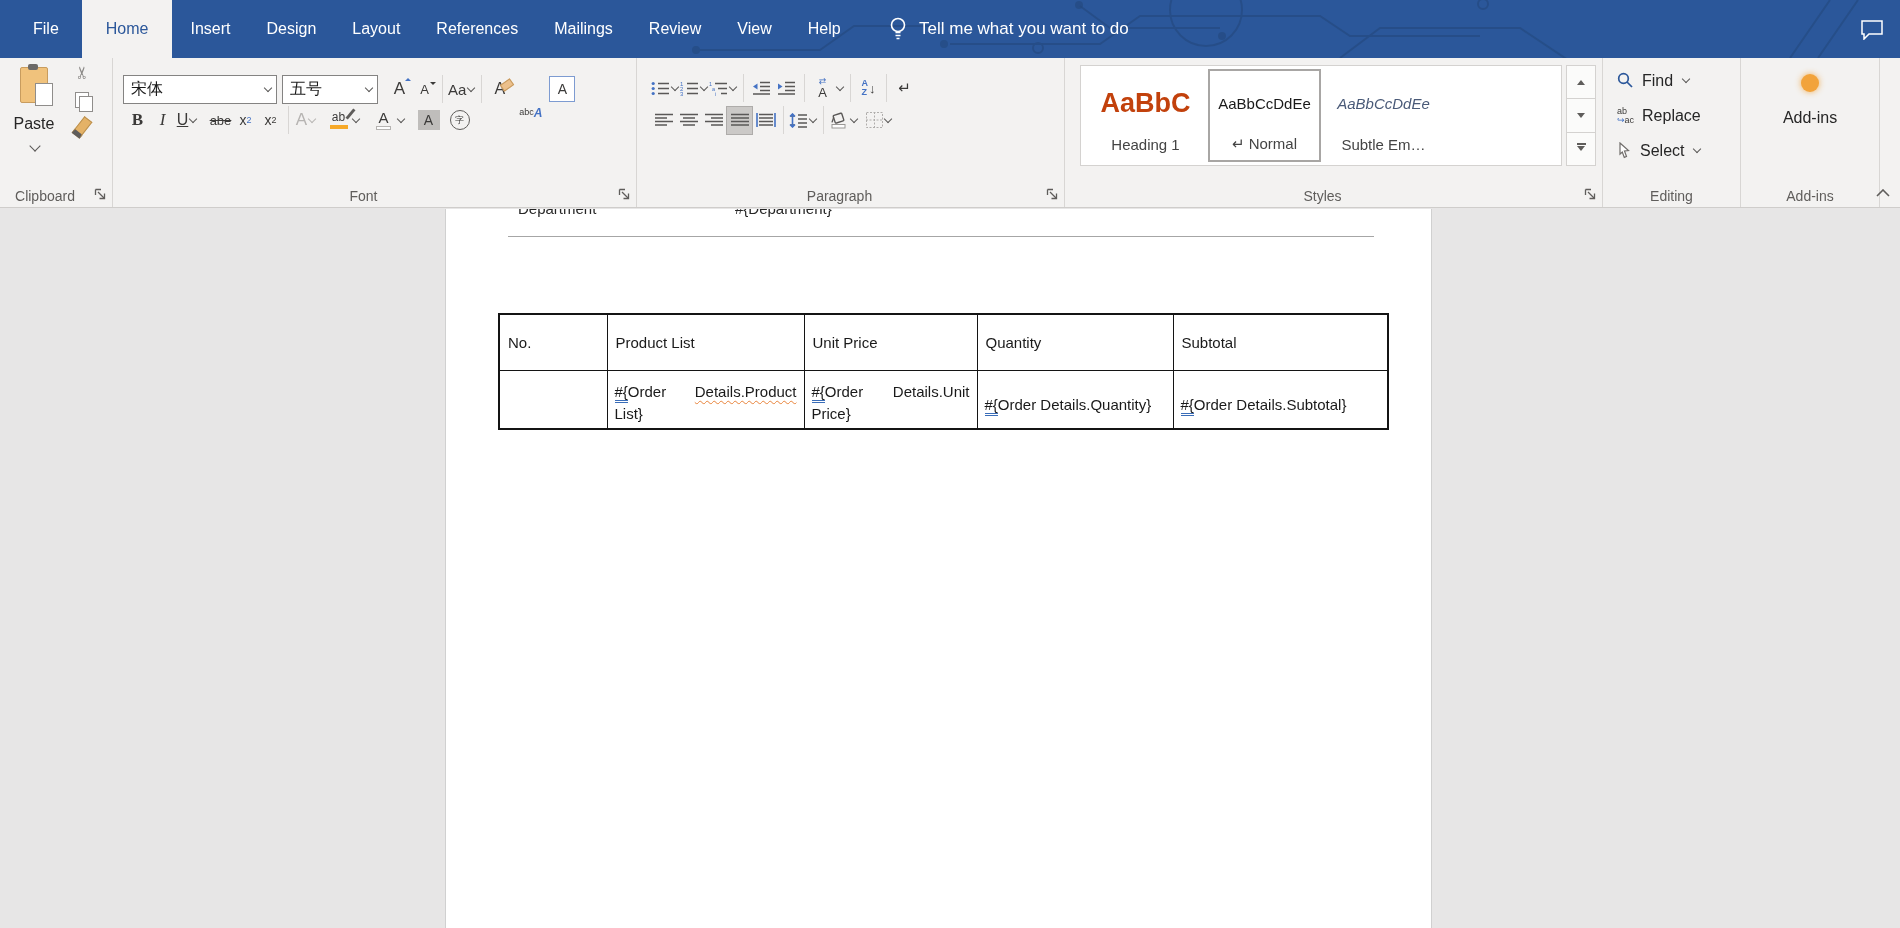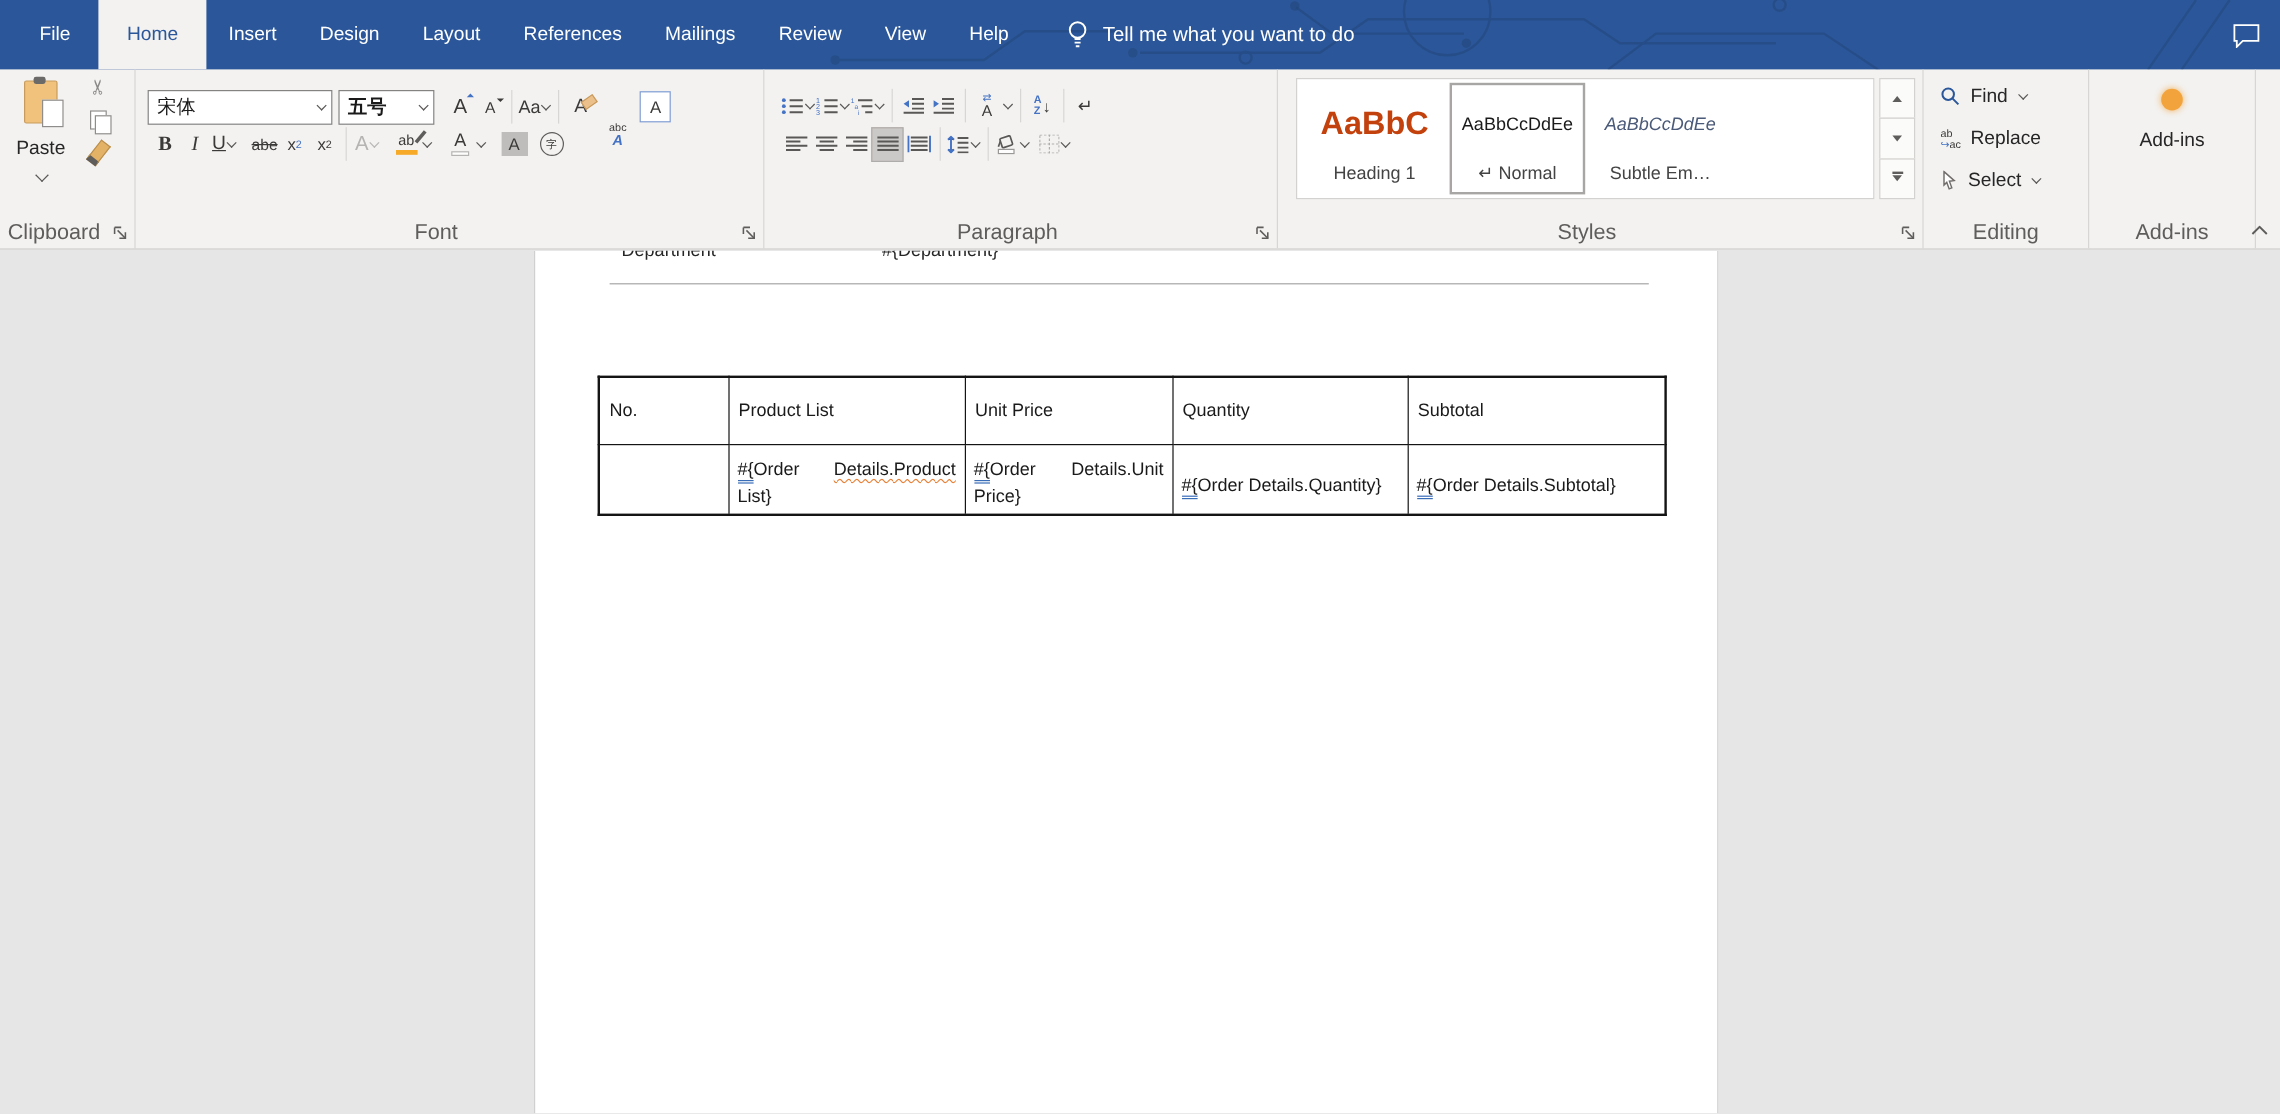--- a/index.html
+++ b/index.html
@@ -14,21 +14,21 @@
   .tab.file{padding:0 17px;}
   .tab.active{background:#f3f2f1;color:#2b579a;padding:0 24px;margin-left:6px;}
   .tellme{position:absolute;left:888px;top:0;height:58px;display:flex;align-items:center;gap:11px;color:#fff;
           font-size:17px;z-index:3;}
   .commenticon{position:absolute;right:16px;top:19px;z-index:3;}
 
   
   .ribbon{position:absolute;left:0;top:58px;width:1900px;height:150px;background:#f3f2f1;
           border-bottom:1px solid #cfcdcb;box-sizing:border-box;}
   .grp{position:absolute;top:0;height:149px;border-right:1px solid #d8d6d4;box-sizing:border-box;}
-  .grp-label{position:absolute;left:0;right:22px;bottom:3px;text-align:center;font-size:18px;color:#5f5d5b;white-space:nowrap;}
+  .grp-label{position:absolute;left:0;right:22px;bottom:3px;text-align:center;font-size:14px;color:#5f5d5b;white-space:nowrap;}
   .grp-label.noshift{right:0;}
   .launcher{position:absolute;right:5px;bottom:6px;width:14px;height:14px;display:flex;align-items:center;justify-content:center;}
   .sep{width:1px;height:28px;background:#d8d6d4;margin:0 5px;align-self:center;}
   .chev{width:7px;height:7px;border-right:1.6px solid #5a5857;border-bottom:1.6px solid #5a5857;
         transform:rotate(45deg);margin:-3px 2px 0 3px;display:inline-block;}
   .chev.sm{width:5px;height:5px;margin-left:2px;}
   .chev.dis{border-color:#b9b7b5;}
   .ib{min-width:25px;height:27px;display:inline-flex;align-items:center;justify-content:center;
       color:#3b3a39;font-size:15px;position:relative;}
 
@@ -56,21 +56,21 @@
   .strike{font-size:13px;text-decoration:line-through;}
   .subsup{font-size:14px;}
   .subsup .mk{font-size:9px;color:#4472c4;}
   .subsup .mk.dark{color:#3b3a39;}
   .growA{font-size:17px;}
   .growA::after{content:"";position:absolute;right:1px;top:3px;border:3.5px solid transparent;border-bottom-color:#4472c4;margin-top:-4px;}
   .shrinkA{font-size:13px;}
   .shrinkA::after{content:"";position:absolute;right:1px;top:6px;border:3.5px solid transparent;border-top-color:#3b3a39;}
   .clearA{font-size:16px;}
   .clearA::after{content:"";position:absolute;right:-1px;top:5px;width:10px;height:6px;background:#ecc08b;border:1px solid #c79a5f;transform:rotate(-35deg);}
-  .phon{display:inline-flex;flex-direction:column;align-items:center;line-height:1;margin-top:47px;}
+  .phon{display:inline-flex;flex-direction:row;align-items:center;line-height:1;margin-top:47px;}
   .phon .t{font-size:9px;color:#3b3a39;}
   .phon .b{font-size:12px;font-weight:bold;font-style:italic;color:#4472c4;}
   .charborder{width:24px;height:24px;border:1px solid #7d9bd1;display:inline-flex;align-items:center;justify-content:center;font-size:14px;background:#fff;}
   .fxA{color:#b6b4b2;font-size:17px;}
   .hl{display:inline-flex;flex-direction:column;align-items:center;line-height:1;}
   .hl .t{font-size:12px;position:relative;}
   .hl .t::after{content:"";position:absolute;right:-7px;top:-3px;width:3px;height:12px;background:#5f5d5b;transform:rotate(40deg);}
   .hl .bar{width:18px;height:4px;background:#f7a928;margin-top:2px;}
   .fc{display:inline-flex;flex-direction:column;align-items:center;line-height:1;}
   .fc .t{font-size:15px;}
@@ -219,21 +219,21 @@
     </div>
 
     <div class="grp" style="left:113px;width:524px;">
       <div class="fnrow">
         <div class="combo" style="width:154px;">
           <span class="val">宋体</span>
           <span class="dd">
               <span class="chev sm"></span>
             </span>
         </div>
-        <div class="combo" style="width:80px;margin-left:5px;font-weight:bold;">
+        <div class="combo" style="width:96px;margin-left:5px;">
           <span class="val">五号</span>
           <span class="dd">
               <span class="chev sm"></span>
             </span>
         </div>
         <span class="ib growA" style="margin-left:9px;">A</span>
         <span class="ib shrinkA">A</span>
         <span class="sep"></span>
         <span class="ib">
             <span>Aa</span>

